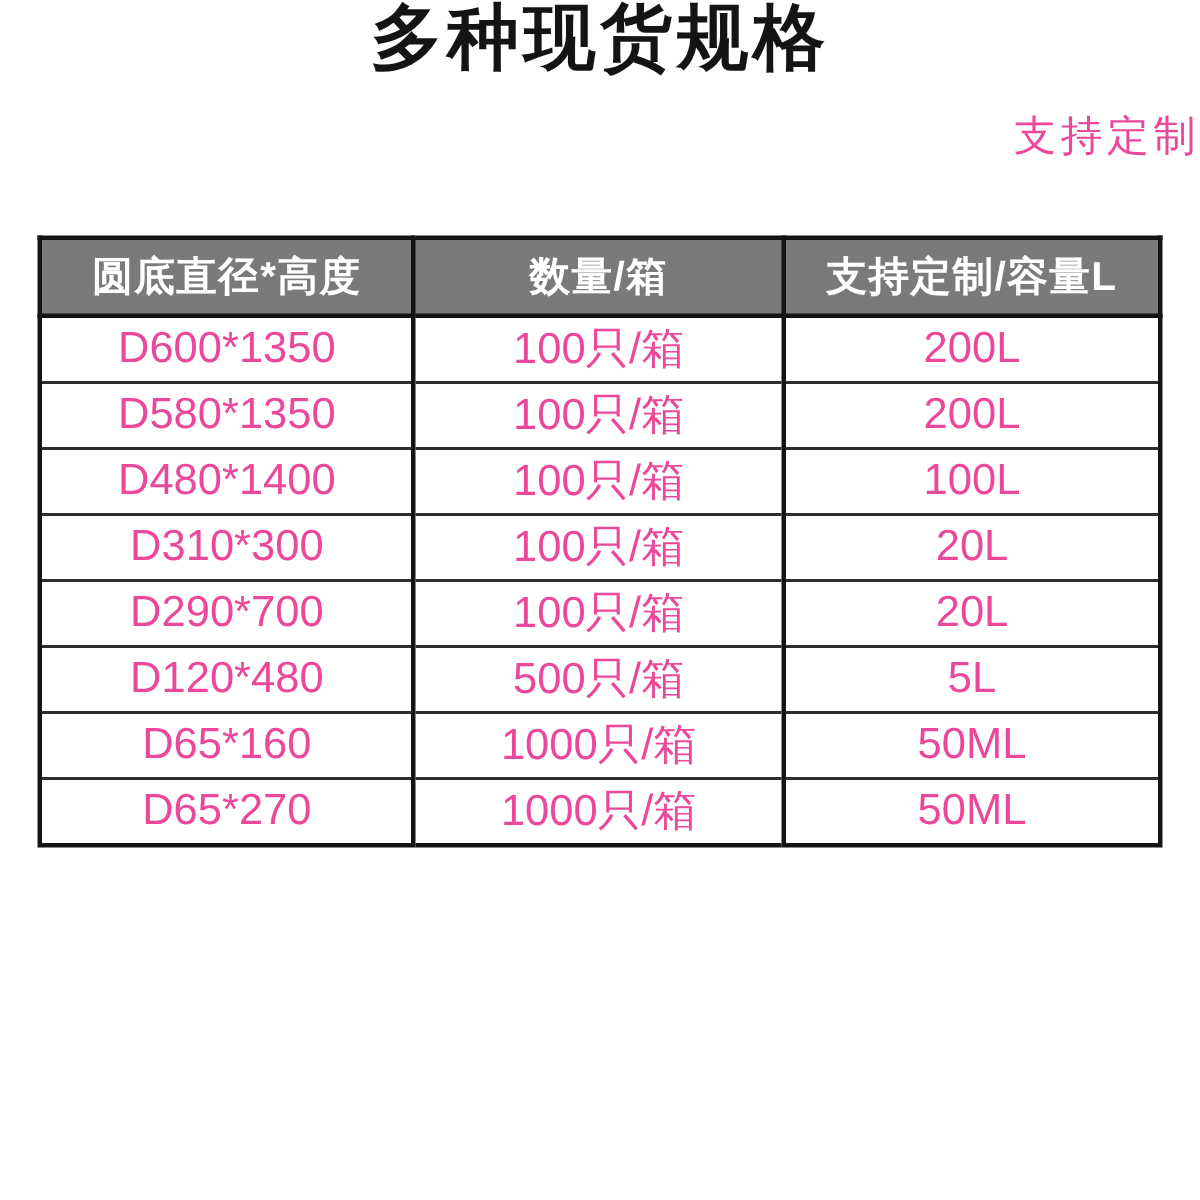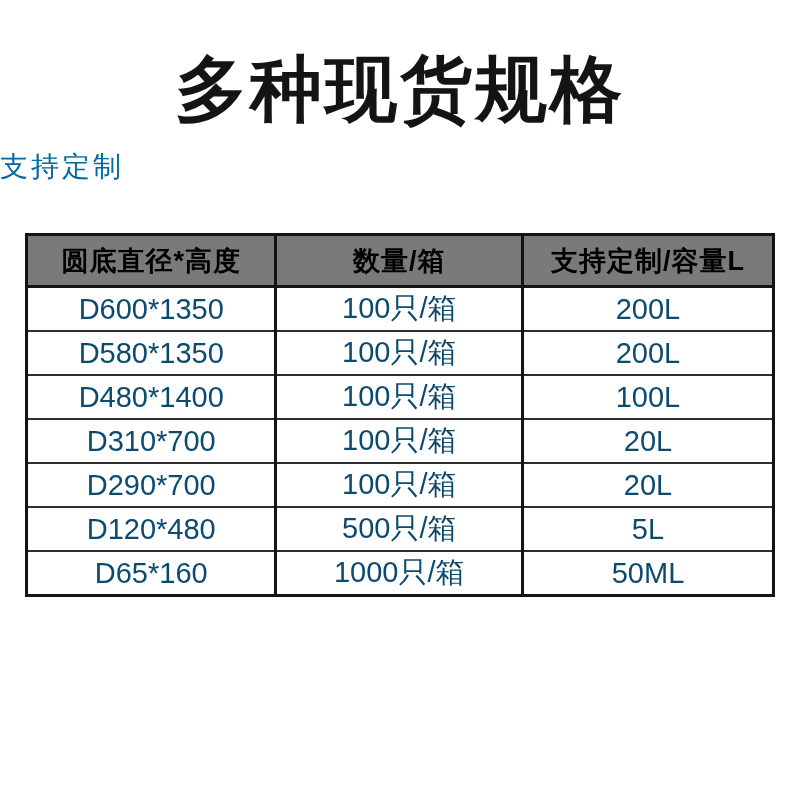--- a/index.html
+++ b/index.html
@@ -8,63 +8,62 @@
     width: 800px; height: 800px;
     background: #ffffff;
     font-family: "Liberation Sans", "DejaVu Sans", sans-serif;
     color: #1a1a1a;
     overflow: hidden;
   }
   .page { width: 800px; height: 800px; }
 
   .title {
     margin: 0;
-    padding-top: 50px;
     text-align: center;
-    font-size: 72px;
+    font-size: 48px;
     line-height: 1.1;
     font-weight: 900;
     letter-spacing: 3px;
     color: #141414;
   }
   .subtitle {
     margin: 24px 0 0 0;
-    text-align: left;
+    text-align: right;
     font-size: 28px;
     line-height: 1;
     font-weight: 500;
     letter-spacing: 3px;
-    color: #0369a1;
+    color: #ec4899;
   }
 
   table.spec {
     width: 750px;
     margin: 52px auto 0 auto;
     border-collapse: collapse;
     table-layout: fixed;
     border: 3px solid #141414;
   }
   table.spec th {
     background: #7a7a7a;
-    color: #000000;
+    color: #ffffff;
     font-size: 27px;
     font-weight: bold;
     letter-spacing: 1px;
     height: 52px;
     border: 3px solid #141414;
     text-align: center;
     vertical-align: middle;
   }
   table.spec td {
     height: 41px;
     font-size: 29px;
     font-weight: 500;
     text-align: center;
     vertical-align: middle;
-    color: #0c4a6e;
+    color: #ec4899;
     border-top: 2px solid #2e2e2e;
     border-bottom: 2px solid #2e2e2e;
     border-left: 3px solid #141414;
     border-right: 3px solid #141414;
     background: #ffffff;
   }
 </style>
 </head>
 <body>
 
@@ -96,35 +95,40 @@
         <td>D580*1350</td>
         <td>100只/箱</td>
         <td>200L</td>
       </tr>
       <tr>
         <td>D480*1400</td>
         <td>100只/箱</td>
         <td>100L</td>
       </tr>
       <tr>
-        <td>D310*700</td>
+        <td>D310*300</td>
         <td>100只/箱</td>
         <td>20L</td>
       </tr>
       <tr>
         <td>D290*700</td>
         <td>100只/箱</td>
         <td>20L</td>
       </tr>
       <tr>
         <td>D120*480</td>
         <td>500只/箱</td>
         <td>5L</td>
       </tr>
       <tr>
         <td>D65*160</td>
         <td>1000只/箱</td>
         <td>50ML</td>
       </tr>
+      <tr>
+        <td>D65*270</td>
+        <td>1000只/箱</td>
+        <td>50ML</td>
+      </tr>
     </tbody>
   </table>
 
 </div>
 
 </body></html>

